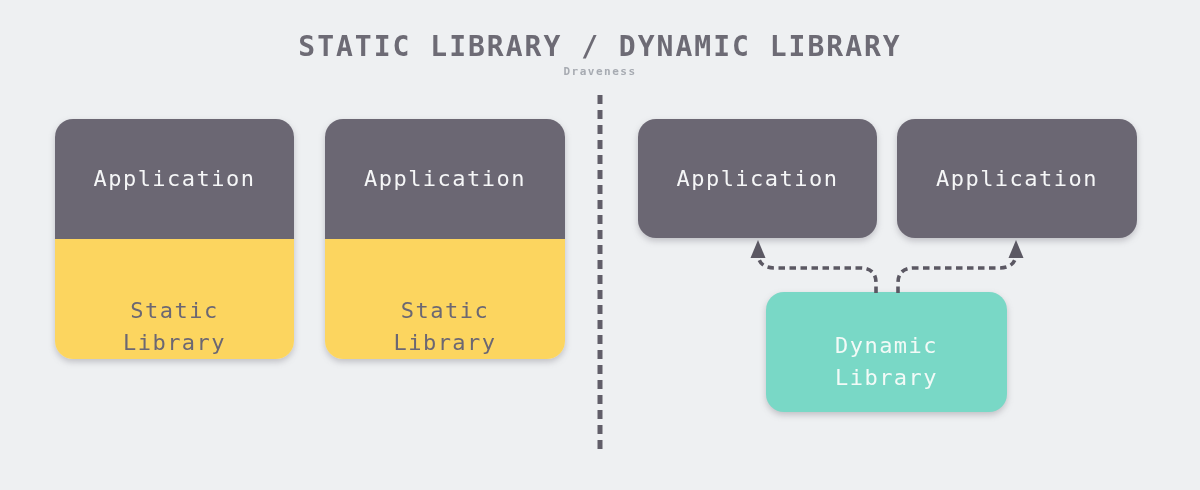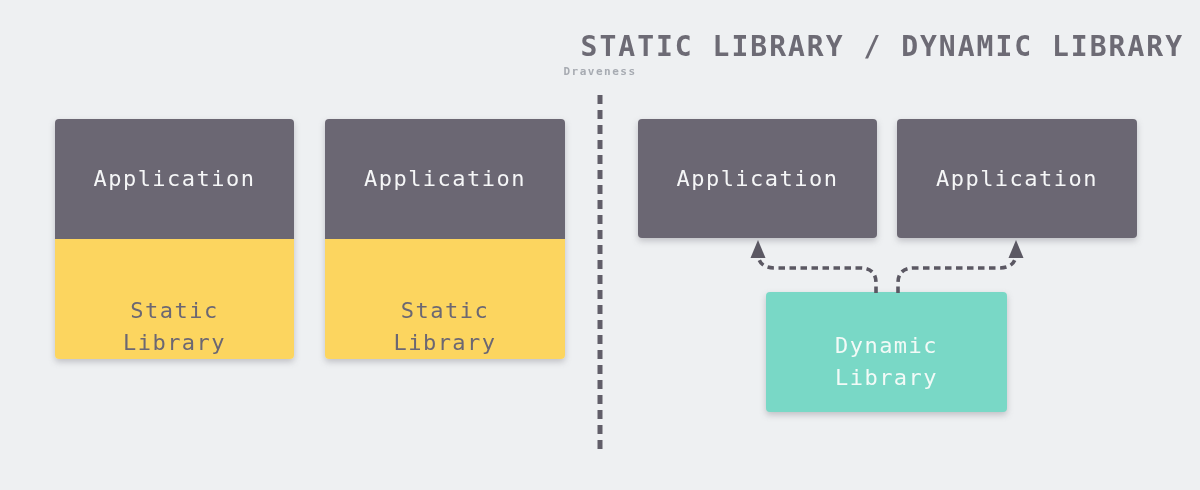--- a/index.html
+++ b/index.html
@@ -10,42 +10,42 @@
   .canvas {
     position: relative;
     width: 1200px;
     height: 490px;
     background: #eef0f2;
     font-family: "DejaVu Sans Mono", "Liberation Mono", monospace;
     overflow: hidden;
   }
   .title {
     position: absolute;
-    left: 0; right: 16px;
+    left: 0; right: 0;
     top: 30px;
-    text-align: right;
+    text-align: center;
     font-size: 28px;
     font-weight: bold;
     letter-spacing: 2px;
     color: #6d6b75;
     white-space: nowrap;
   }
   .subtitle {
     position: absolute;
     left: 0; right: 0;
     top: 65px;
     text-align: center;
     font-size: 11px;
     font-weight: bold;
     letter-spacing: 1.5px;
     color: #a7abb2;
   }
   .box {
     position: absolute;
-    border-radius: 4px;
+    border-radius: 18px;
     box-shadow: 0 3px 6px rgba(109,107,117,0.35);
     display: flex;
     flex-direction: column;
     overflow: hidden;
   }
   .half {
     flex: 1 1 50%;
     display: flex;
     align-items: center;
     justify-content: center;

